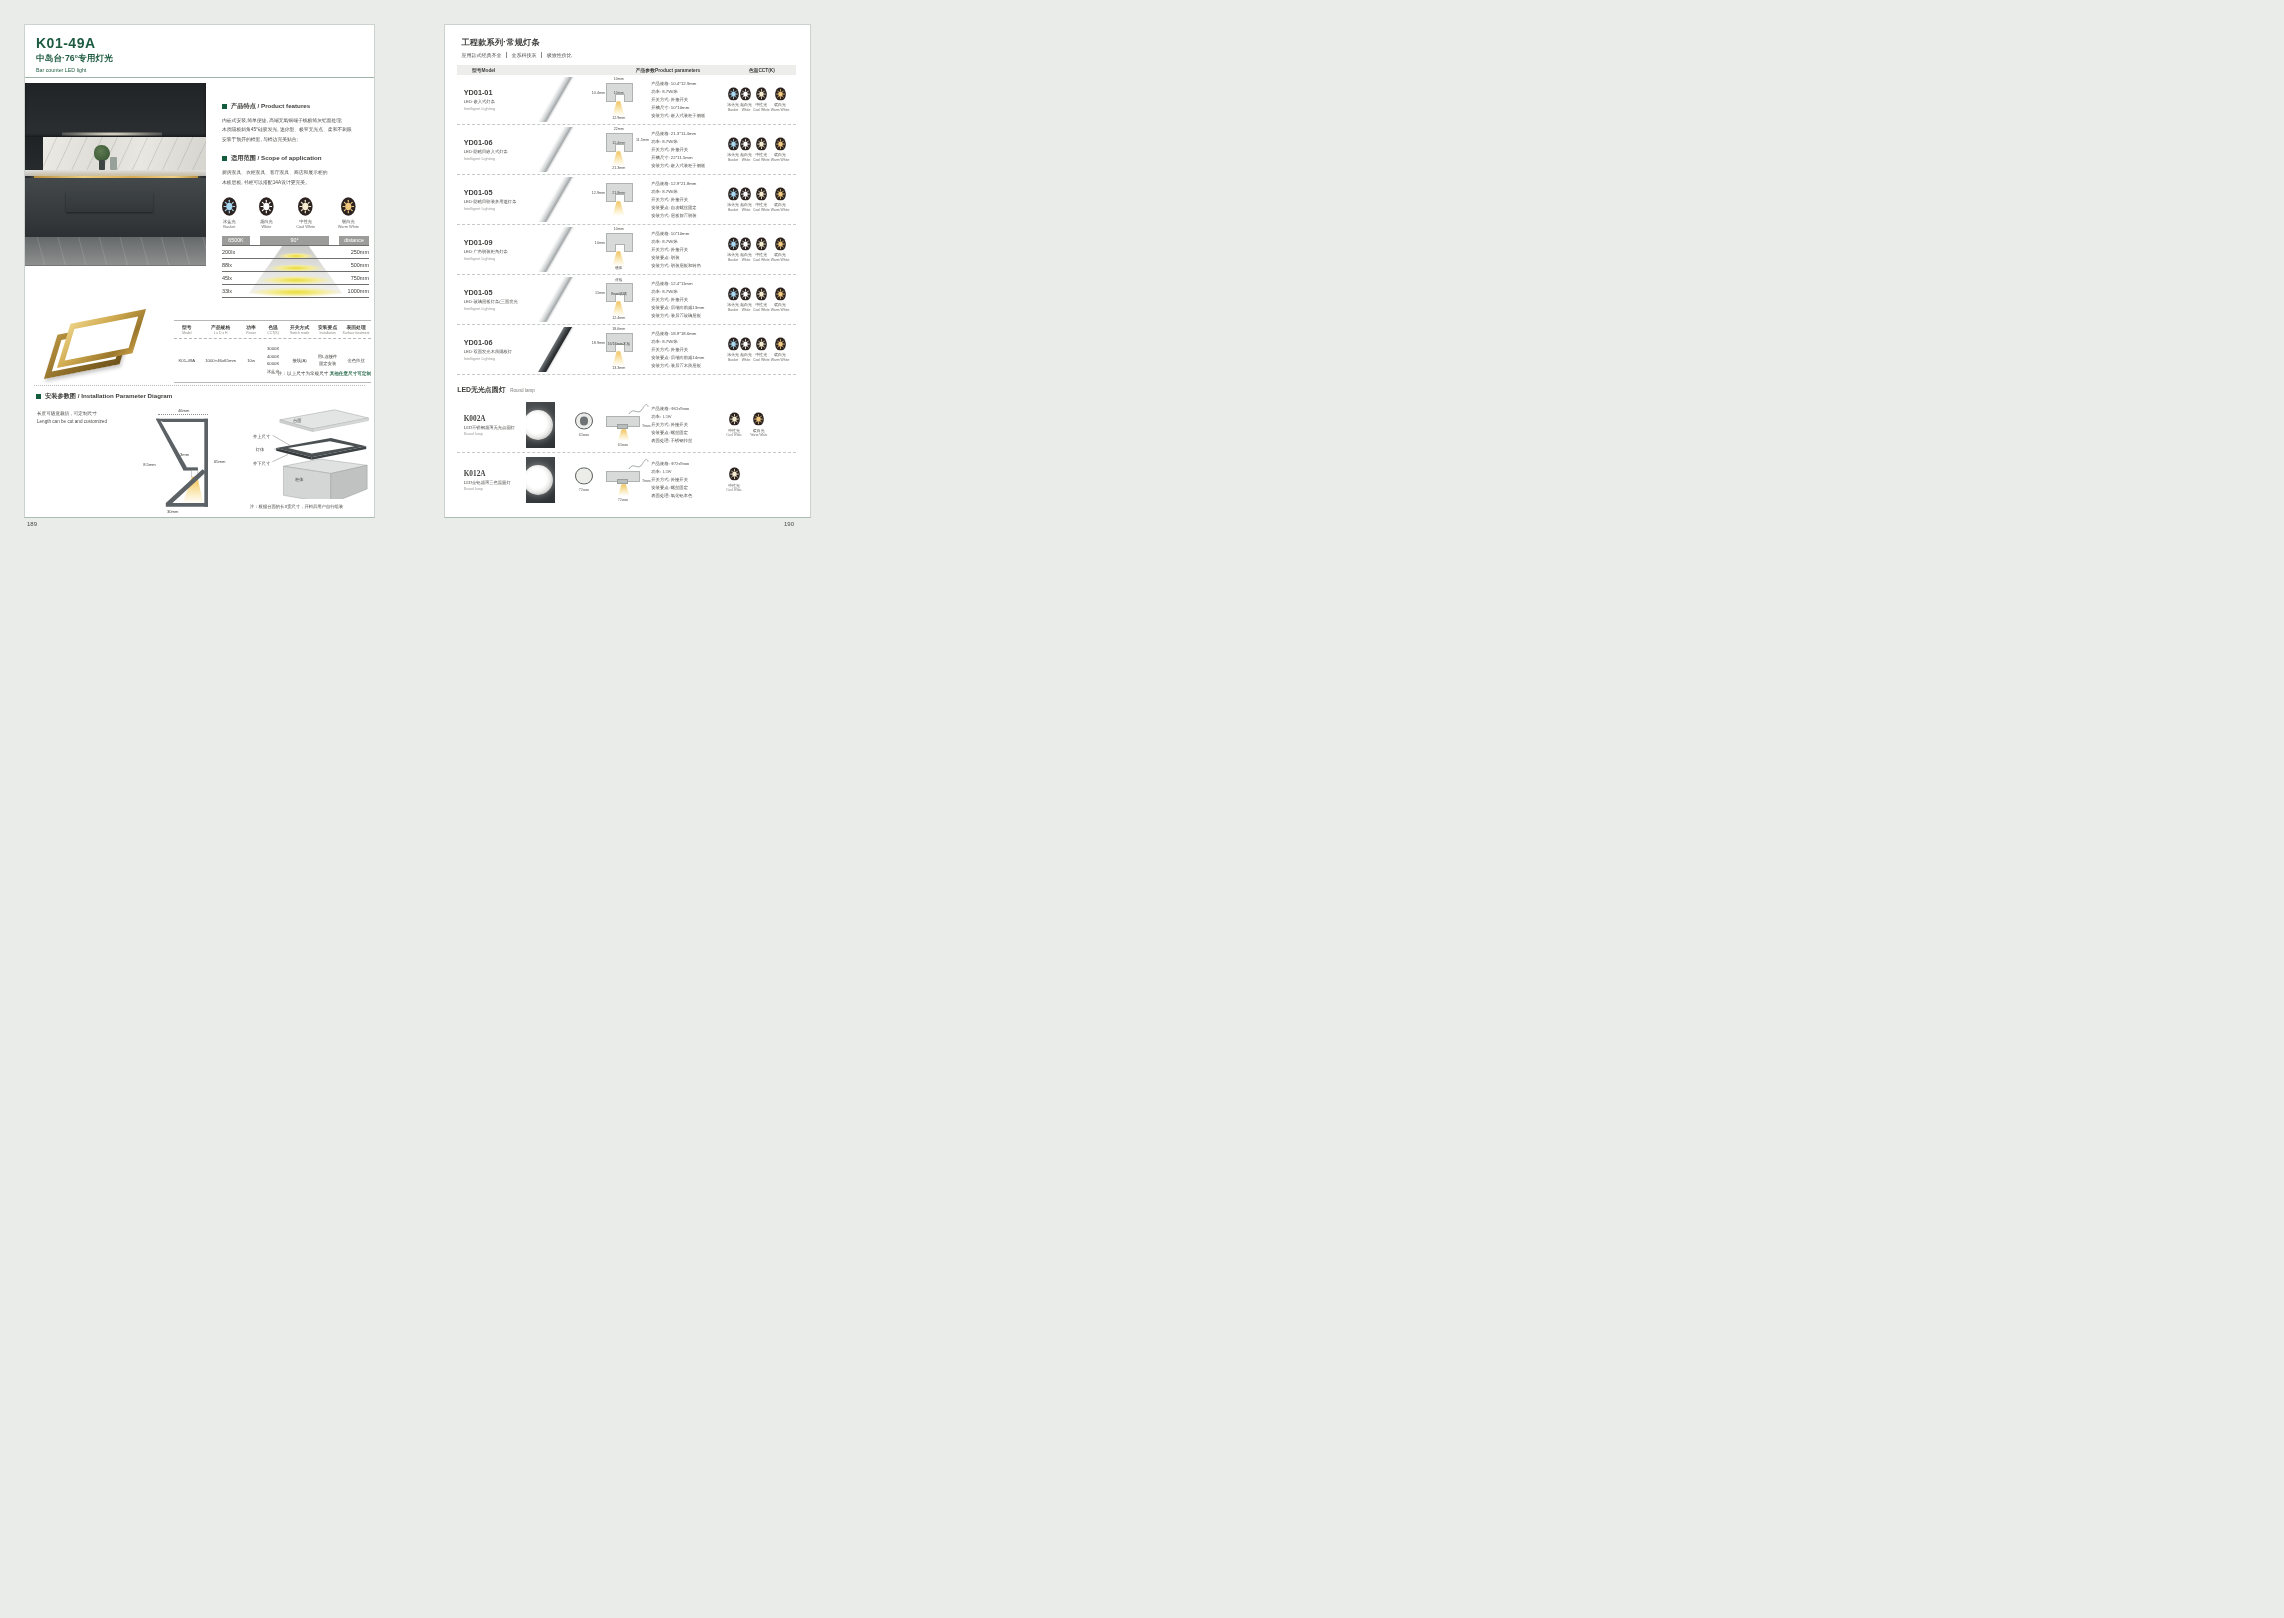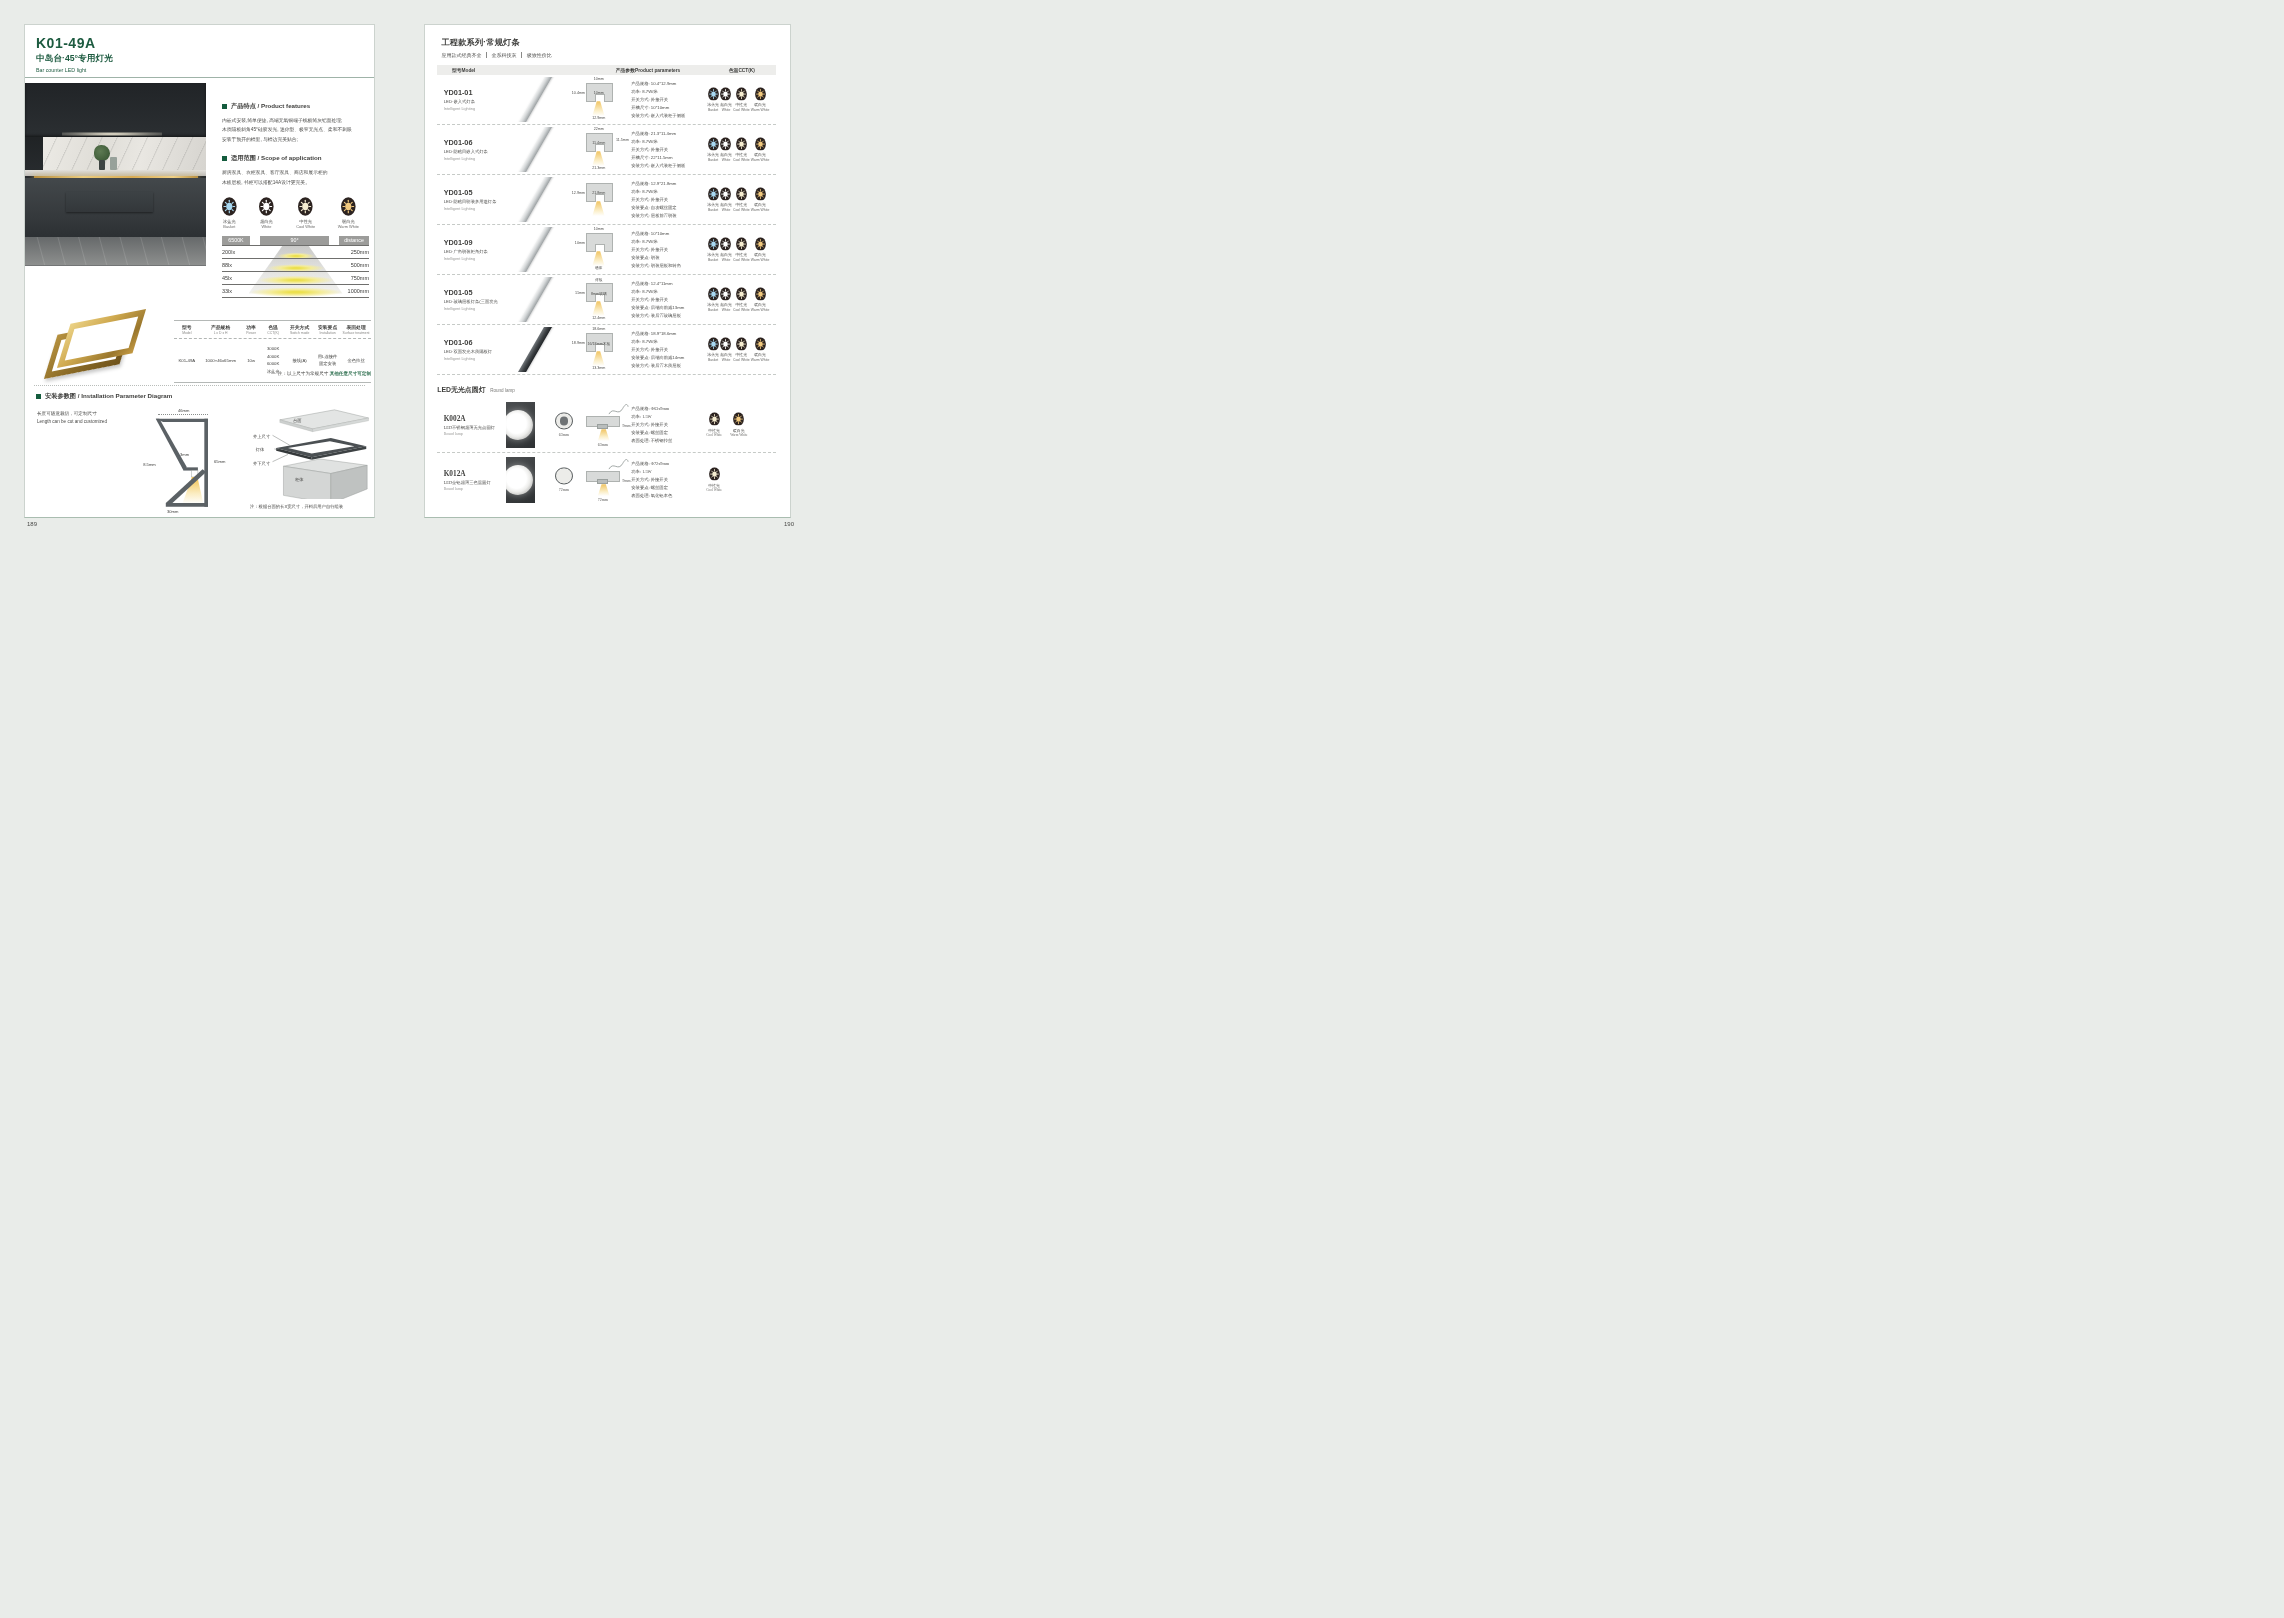--- a/index.html
+++ b/index.html
@@ -1,19 +1,19 @@
 <!DOCTYPE html>
 <html style="font-size:7.3px"><head>
 <meta charset="utf-8">
 <style>
   html,body{margin:0;padding:0;background:#e9ece9;font-family:"Liberation Sans",sans-serif;}
   .canvas{position:relative;width:827px;height:539px;background:#e9ece9;overflow:hidden;}
   .page{position:absolute;top:24px;background:#ffffff;border:0.5px solid #ccd3ce;border-bottom:0.9px solid #a9bdb0;}
   .page-left{left:24px;width:349px;height:492px;}
-  .page-right{left:424px;width:365px;height:492px;}
+  .page-right{left:444px;width:365px;height:492px;}
   .pageno{position:absolute;top:521px;font-size:6px;color:#4a4a48;}
   .pageno-left{left:27px;}
   .pageno-right{left:784px;}
 
   
   .lp-header{position:absolute;left:11px;top:10px;}
   .lp-model{font-size:14px;font-weight:800;color:#1d5b40;letter-spacing:0.5px;}
   .lp-title-cn{font-size:8.7px;font-weight:800;color:#1d5b40;margin-top:2.3px;}
   .lp-title-en{font-size:5.3px;color:#1d5b40;margin-top:1.4px;}
   .lp-rule{position:absolute;left:0;right:0;top:52px;border-top:0.5px solid #9fb3a8;}
@@ -168,21 +168,21 @@
   .r-icons{position:absolute;left:269px;top:50%;transform:translateY(-50%);display:flex;gap:8.2px;}
 </style>
 </head>
 <body>
 
 <div class="canvas">
 
   <div class="page page-left">
     <div class="lp-header">
       <div class="lp-model">K01-49A</div>
-      <div class="lp-title-cn">中岛台·45°专用灯光</div>
+      <div class="lp-title-cn">中岛台·76°专用灯光</div>
       <div class="lp-title-en">Bar counter LED light</div>
     </div>
     <div class="lp-rule"></div>
 
     <div class="photo">
       <div class="ph-cabinets"></div>
       <div class="ph-cablight"></div>
       <div class="ph-splash"></div>
       <div class="ph-vein"></div>
       <div class="ph-plant"></div>

